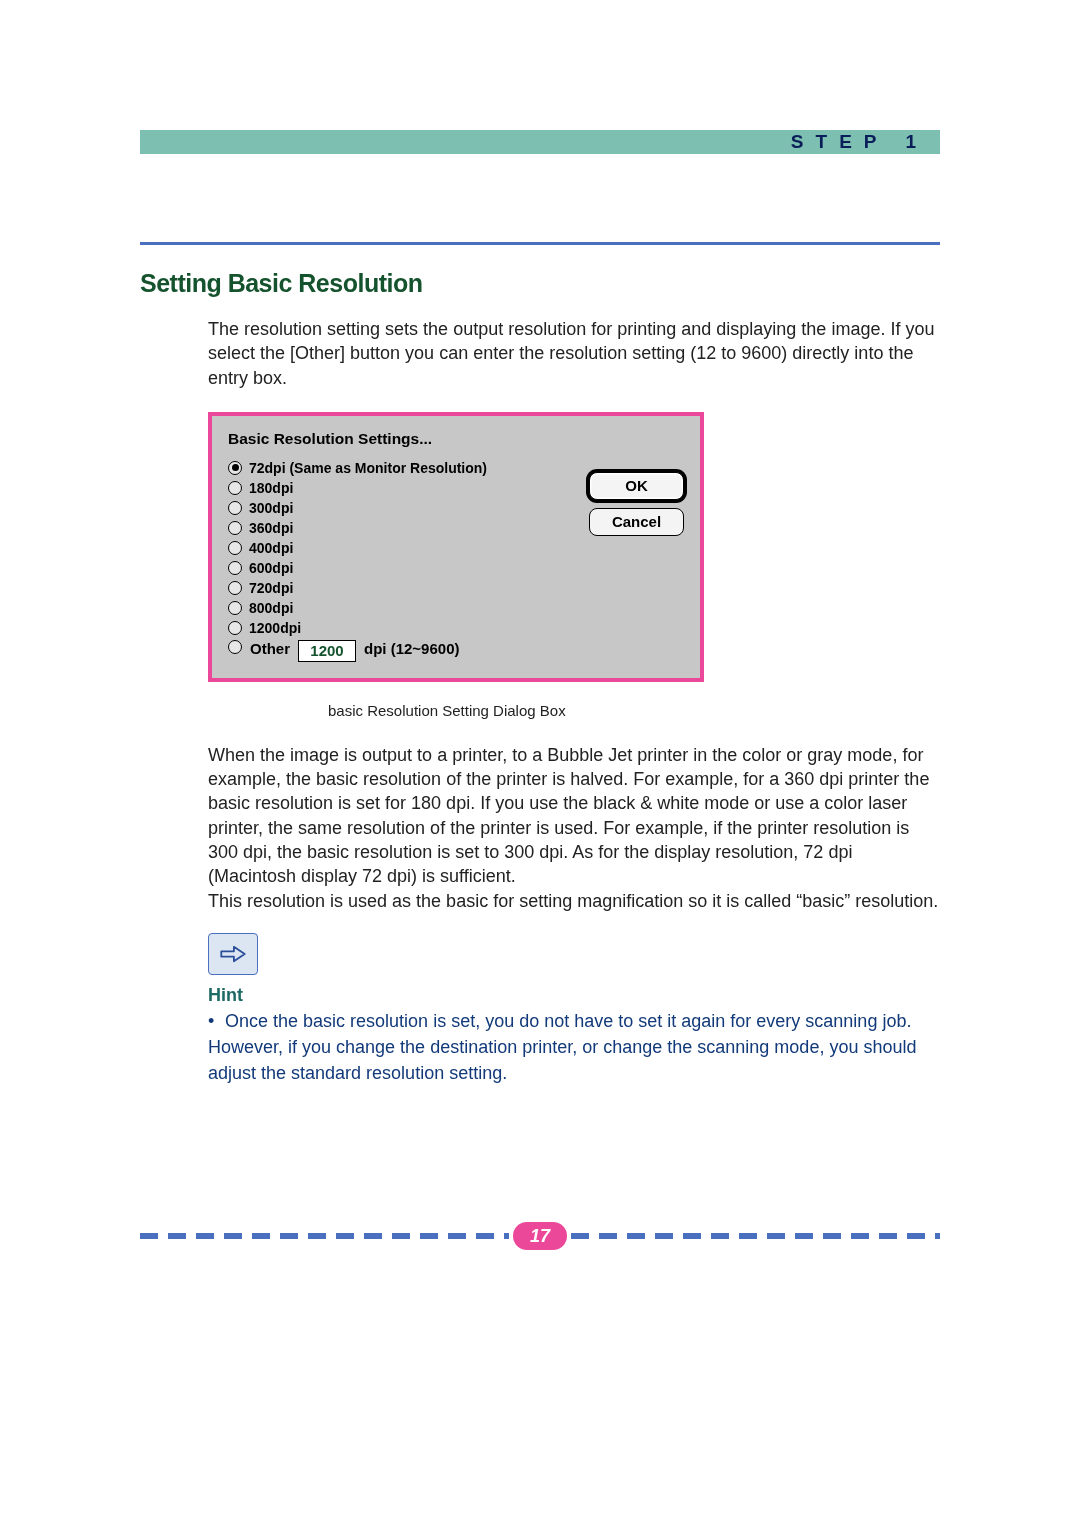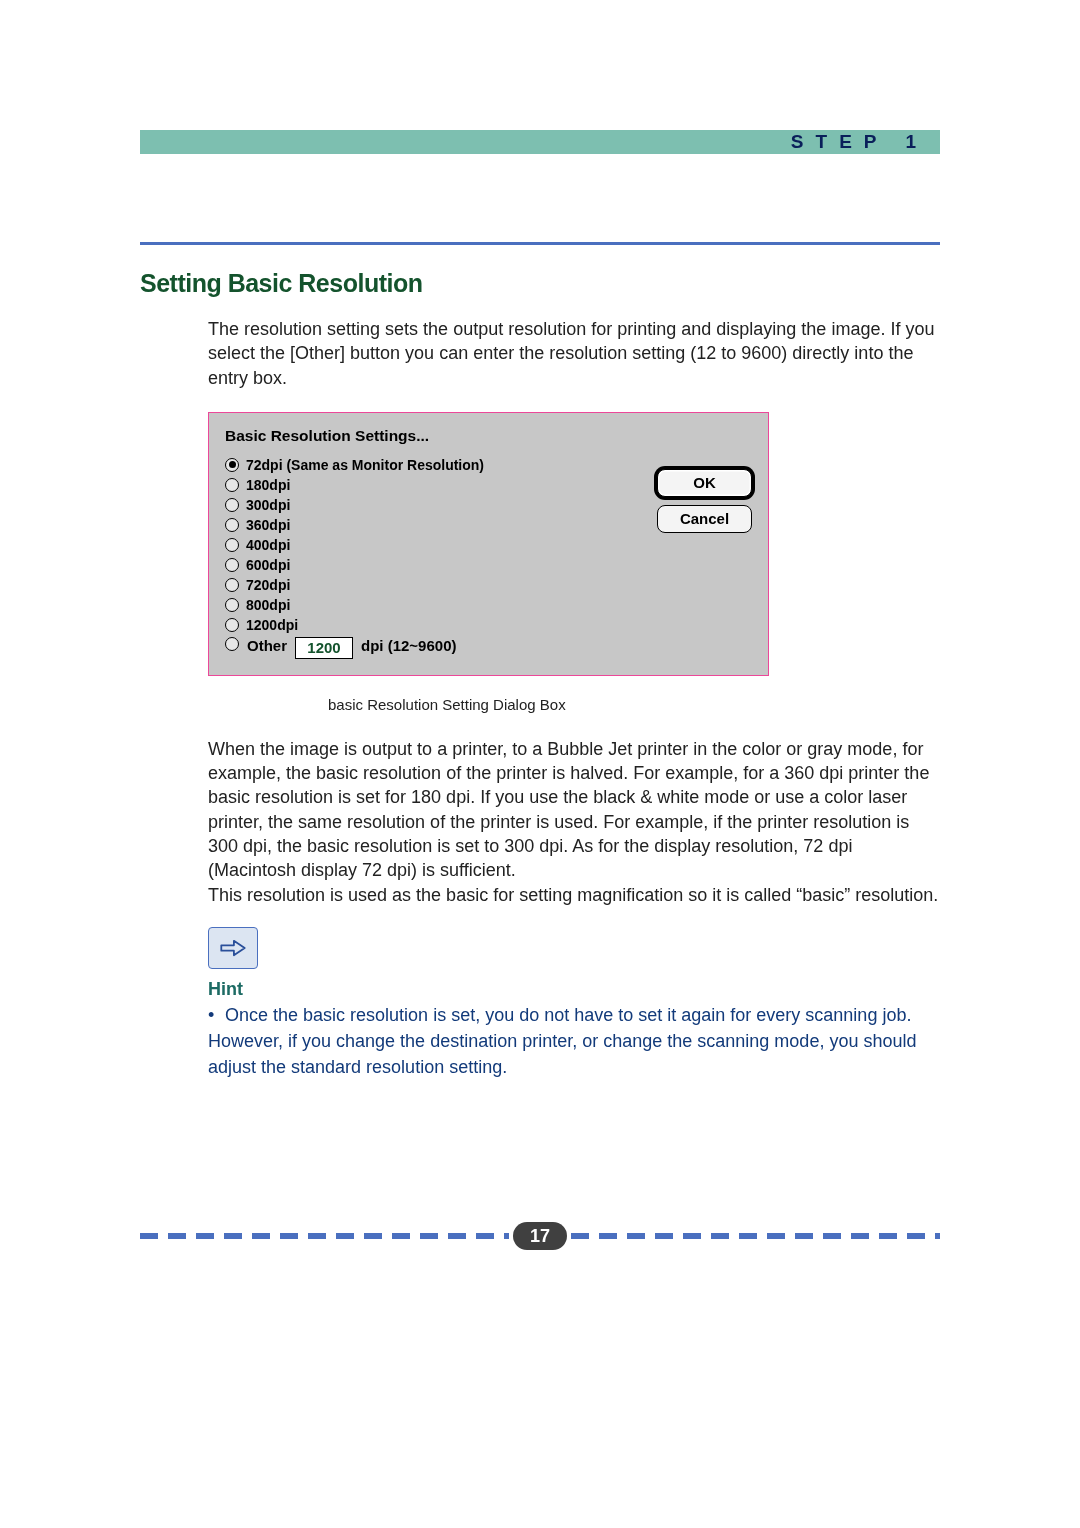--- a/index.html
+++ b/index.html
@@ -46,22 +46,22 @@
   .body-text {
     color: #222;
     font-size: 18px;
     line-height: 1.35;
     margin-left: 68px;
     margin-top: 19px;
   }
   .dialog {
     margin-left: 68px;
     margin-top: 22px;
-    width: 561px;
-    border: 1px solid #ec4899;
+    width: 496px;
+    border: 4px solid #ec4899;
     background: #c7c7c7;
     padding: 14px 16px 16px 16px;
     position: relative;
   }
   .dialog-title {
     font-weight: bold;
     font-size: 15.5px;
     color: #000;
     font-family: Arial, sans-serif;
     margin-bottom: 12px;
@@ -195,31 +195,32 @@
     display: flex;
     align-items: center;
     justify-content: center;
   }
   .dash-line {
     flex: 1;
     height: 6px;
     background-image: repeating-linear-gradient(to right, #4a6fbf 0 18px, transparent 18px 28px);
   }
   .page-badge {
-    background: #404040;
+    background: #ec4899;
     color: #fff;
     font-weight: bold;
     font-size: 18px;
     width: 54px;
     height: 28px;
     border-radius: 14px;
     display: flex;
     align-items: center;
     justify-content: center;
     margin: 0 4px;
+    font-style: italic;
   }
 </style>
 </head>
 <body>
 
 <div class="page">
 
   <div class="teal-bar">
     <span class="step-label">STEP 1</span>
   </div>

